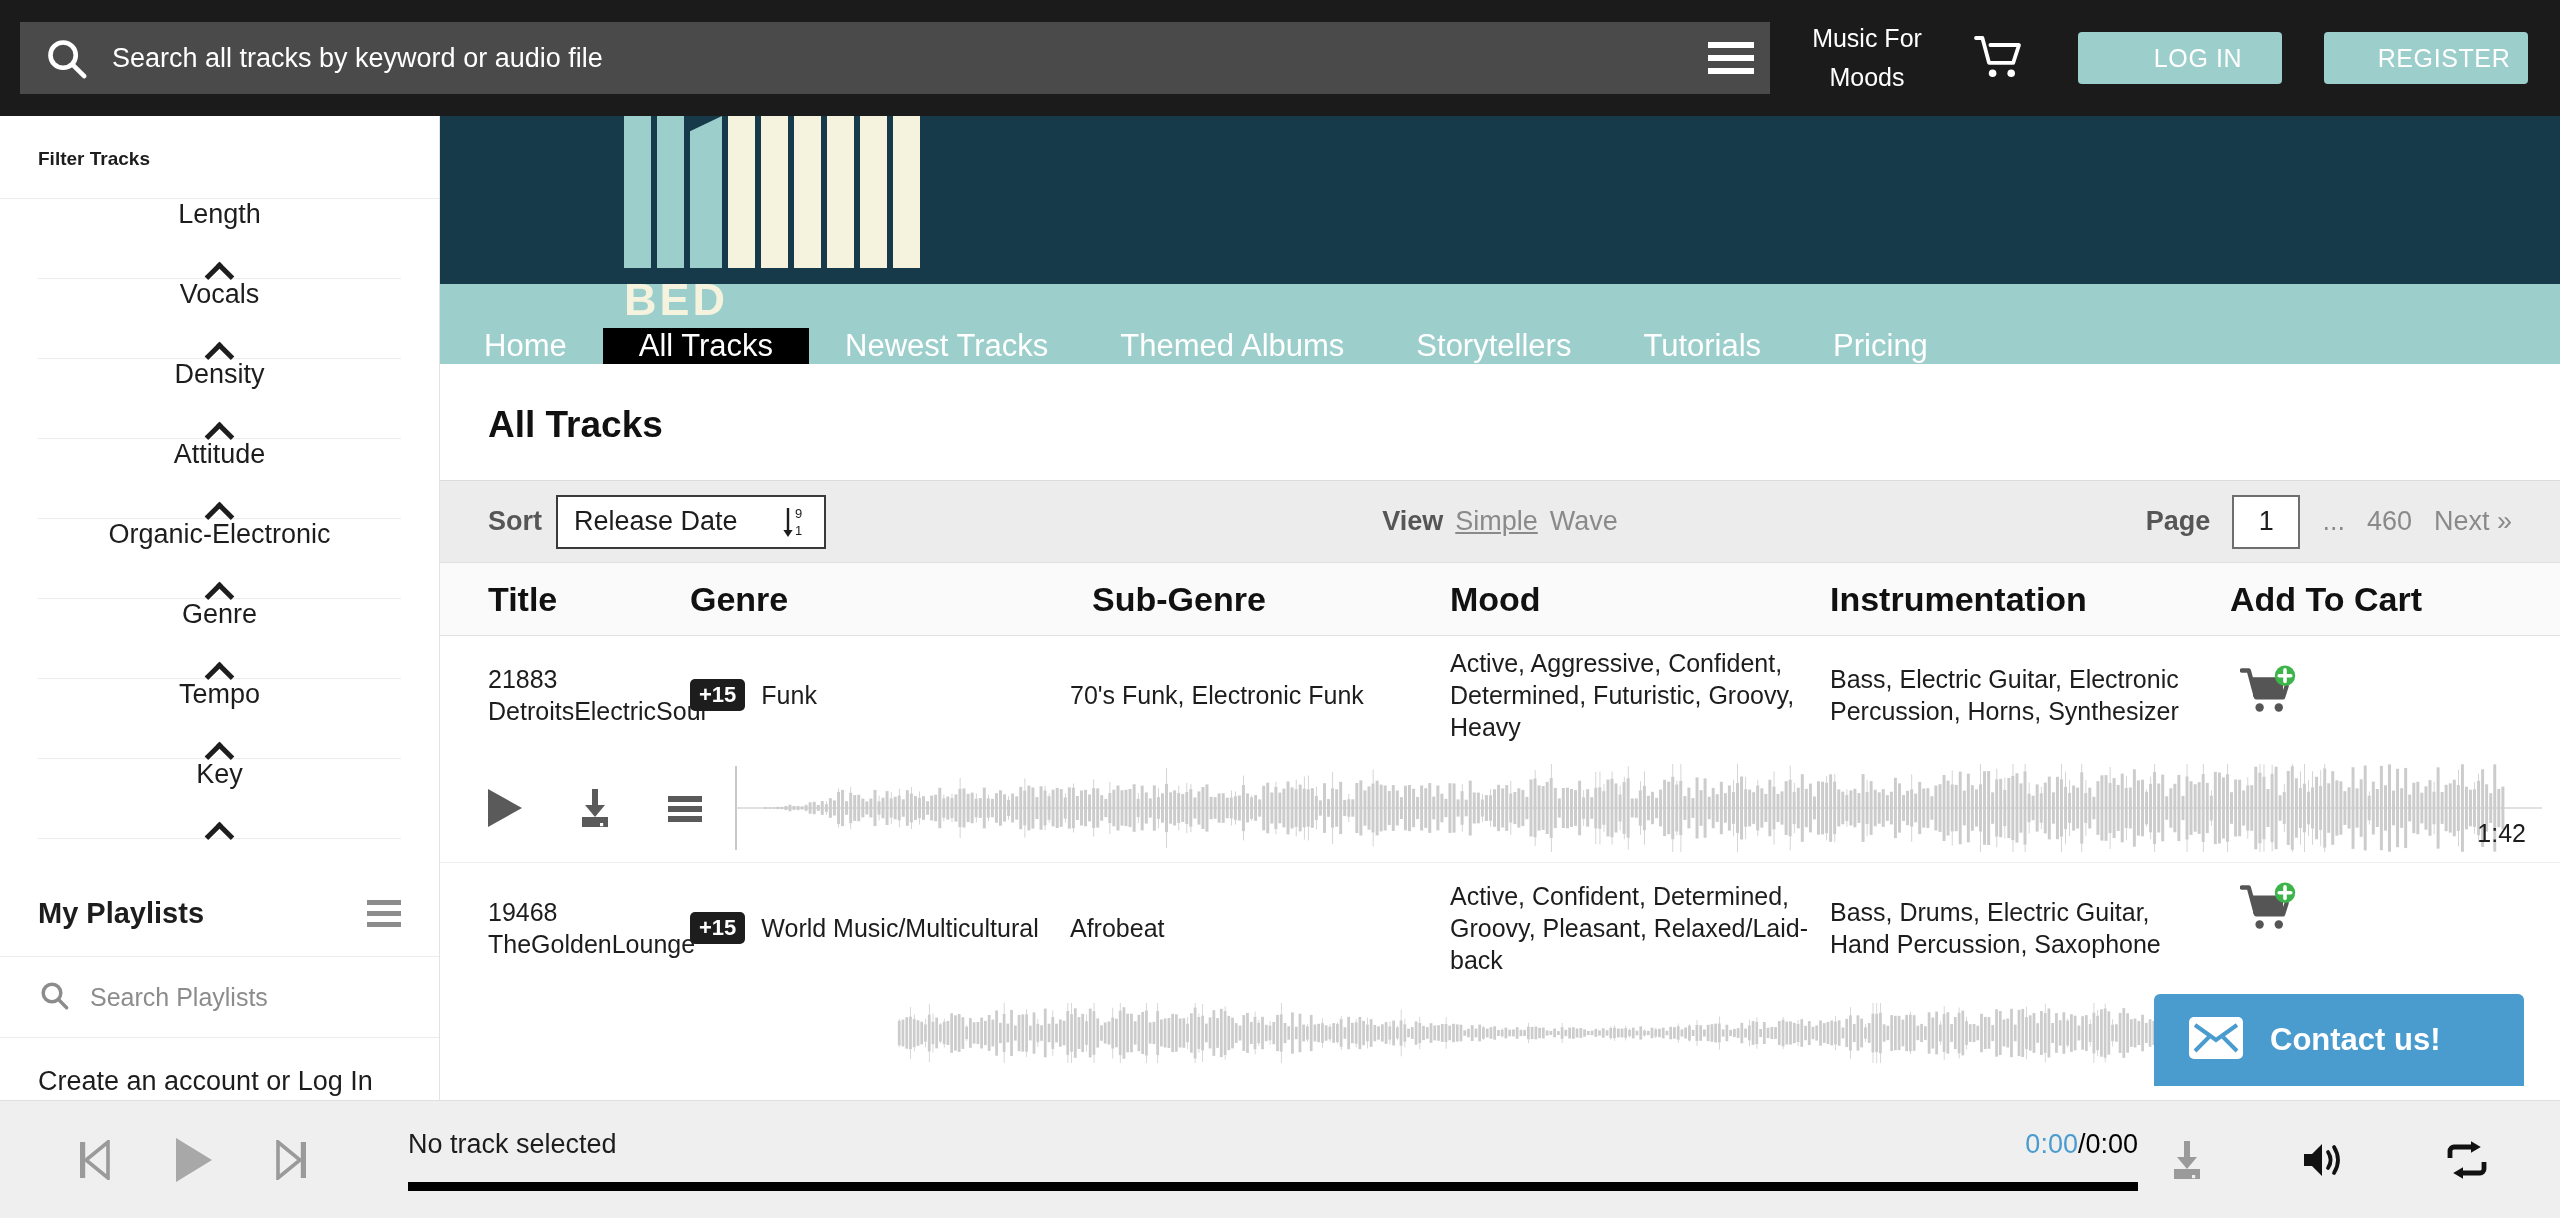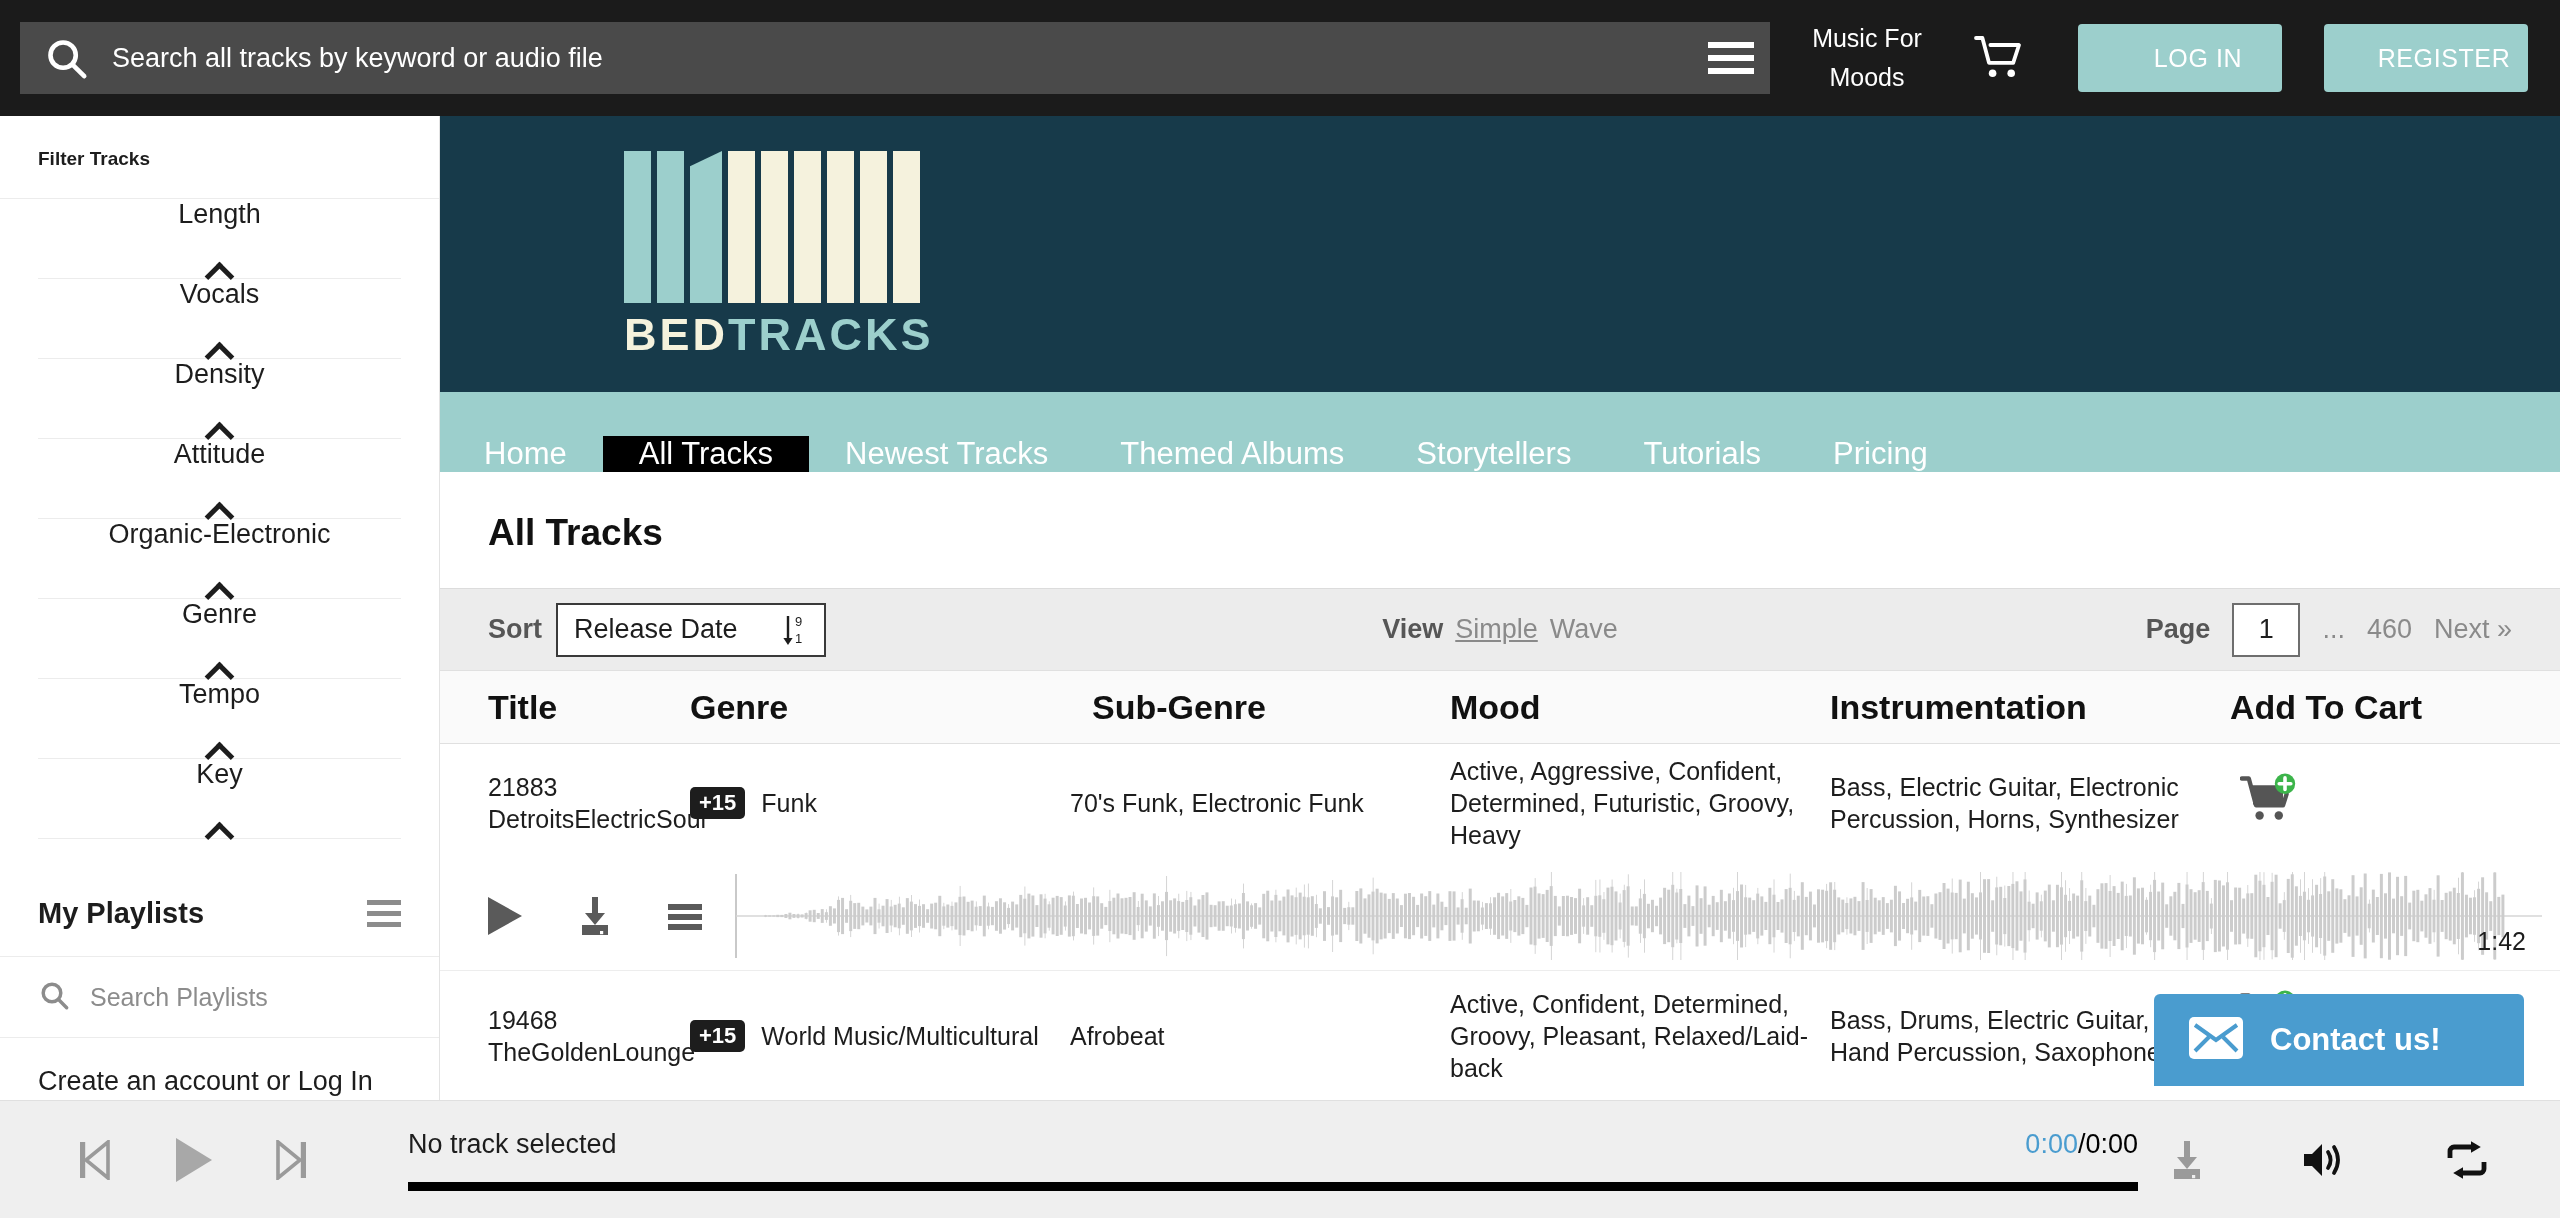--- a/index.html
+++ b/index.html
@@ -32,21 +32,21 @@
     cursor: pointer;
   }
   .hamburger-btn span { display: block; width: 46px; height: 6px; background: #ffffff; }
 
   .music-for-moods {
     margin-left: 32px; color: #ffffff; font-size: 25px; line-height: 1.55;
     text-align: center; width: 130px; cursor: pointer;
   }
   .cart-btn { margin-left: 42px; cursor: pointer; display: flex; align-items: center; }
   .auth-btn {
-    height: 68px; background: #9ccfcc; color: #ffffff; border: 0; border-radius: 4px;
+    height: 52px; background: #9ccfcc; color: #ffffff; border: 0; border-radius: 4px;
     font-size: 25px; letter-spacing: 0.6px; cursor: pointer;
     font-family: "Liberation Sans", sans-serif;
     display: flex; align-items: center; justify-content: center; padding-left: 36px;
   }
   .login-btn { margin-left: 52px; width: 204px; }
   .register-btn { margin-left: 42px; width: 204px; }
 
   
   .sidebar {
     position: absolute; left: 0; top: 116px; width: 440px; bottom: 0;
@@ -83,21 +83,21 @@
     border: 0; outline: none; font-size: 25px; color: #4b4b4b;
     font-family: "Liberation Sans", sans-serif; background: transparent; width: 100%;
   }
   .pl-search input::placeholder { color: #8c8c8c; }
   .pl-cta { padding: 28px 0 0 38px; font-size: 27px; color: #1d1d1d; cursor: pointer; }
 
   
   .main { position: absolute; left: 440px; top: 116px; right: 0; bottom: 0; background: #fff; }
 
   .brandbar {
-    height: 276px; background: #173a4a; display: flex; align-items: center;
+    height: 168px; background: #173a4a; display: flex; 
   }
   .logo { margin-left: 184px; }
   .logo-bars { display: flex; align-items: flex-end; gap: 6px; height: 152px; }
   .logo-bars i { display: block; width: 27px; height: 152px; background: #f5f2dd; }
   .logo-bars i.t { background: #9ccfcc; }
   .logo-bars i.slant {
     width: 32px;
     clip-path: polygon(0 10%, 100% 0, 100% 100%, 0 100%);
   }
   .logo-word {

